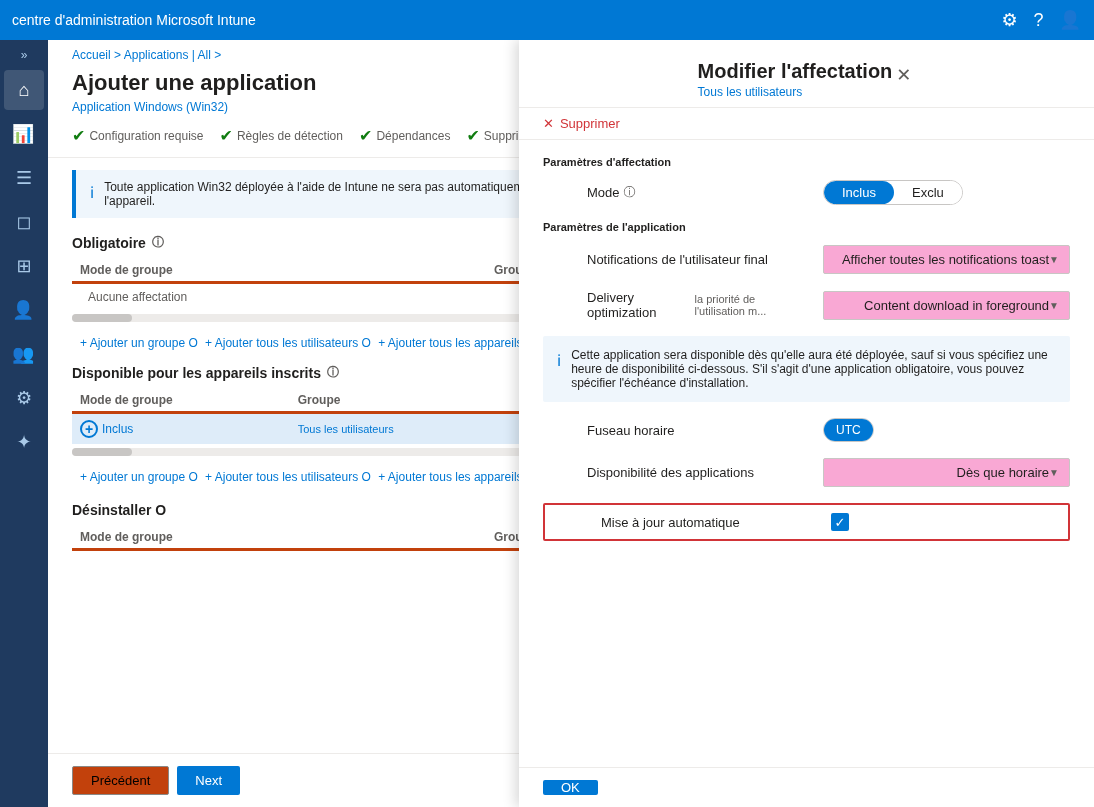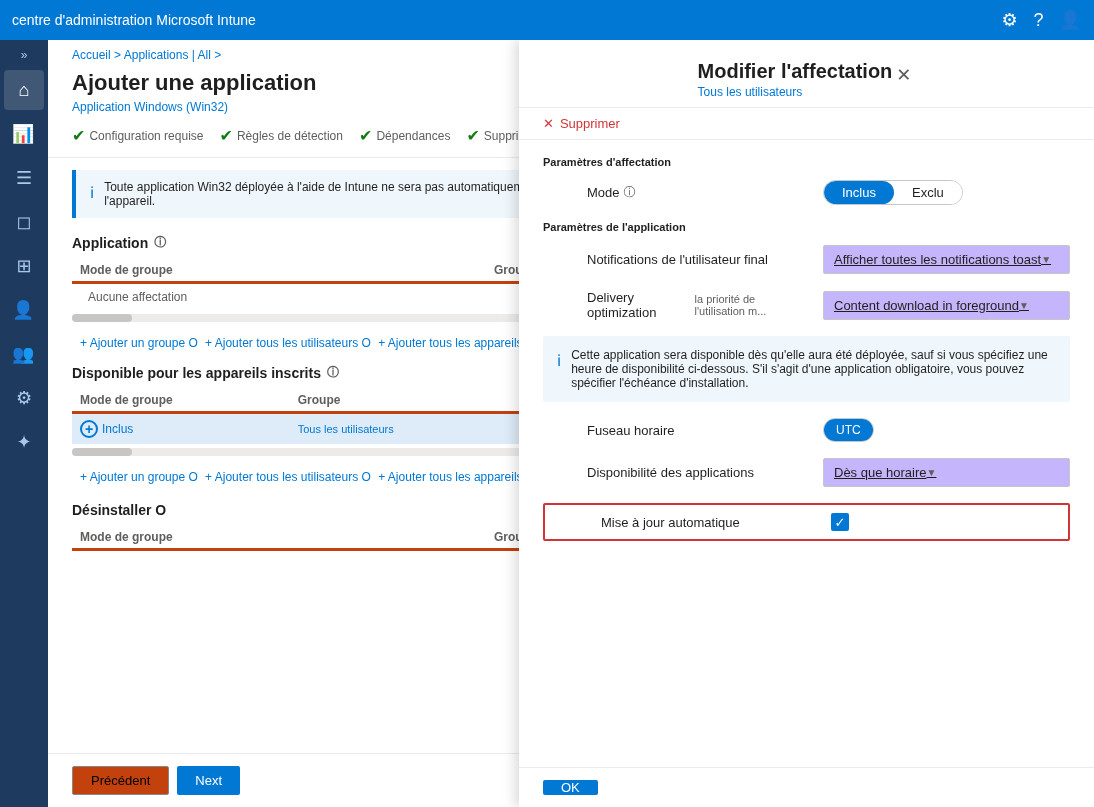--- a/index.html
+++ b/index.html
@@ -290,26 +290,25 @@
     }
 
     
     .dropdown-select {
       width: 100%;
       padding: 6px 10px;
       border: 1px solid #c8c6c4;
       border-radius: 2px;
       font-size: 13px;
       color: #201f1e;
-      background: #c4b5fd;
-      cursor: pointer;
-      display: flex;
-      align-items: center;
-      justify-content: flex-start;
-      text-decoration: underline;
+      background: #f9a8d4;
+      cursor: pointer;
+      display: flex;
+      align-items: center;
+      justify-content: flex-end;
     }
     .dropdown-arrow { color: #605e5c; font-size: 10px; }
 
     
     .panel-info-box {
       background: #eff6fc;
       padding: 12px 14px;
       margin-bottom: 16px;
       font-size: 12px;
       color: #201f1e;
@@ -427,21 +426,21 @@
     </div>
 
     <div class="content-area">
 
       <div class="info-box">
         <span class="info-icon">ℹ</span>
         <span>Toute application Win32 déployée à l'aide de Intune ne sera pas automatiquement supprimée de l'appareil. Si l'application n'est pas supprimée avant la mise hors service de l'appareil.</span>
       </div>
 
       <div class="section-title">
-        <span>Application</span>
+        <span>Obligatoire</span>
         <span class="info-circle">ⓘ</span>
       </div>
       <table class="group-table">
         <thead>
           <tr>
             <th>Mode de groupe</th>
             <th>Groupe</th>
             <th>Mode du filtre</th>
           </tr>
         </thead>

